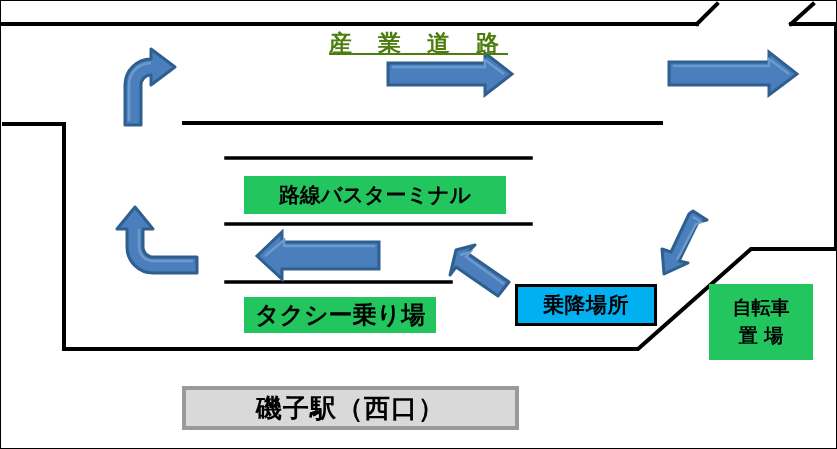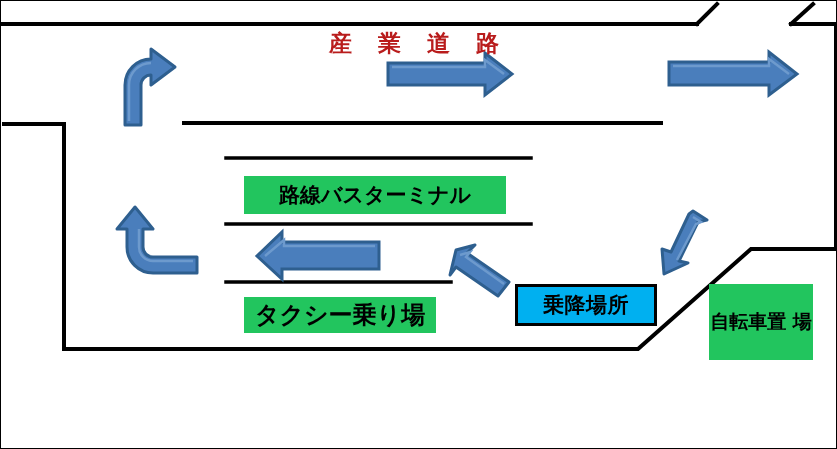--- a/index.html
+++ b/index.html
@@ -50,21 +50,21 @@
   }
   #taxi-stand-label {
     left: 243px;  top: 296px;
     width: 192px; height: 36px;
     font-size: 24px;
   }
   #bicycle-parking-label {
     left: 708px;  top: 283px;
     width: 104px; height: 76px;
     font-size: 19px;
-    flex-direction: row;
+    flex-direction: column;
     justify-content: center;
     line-height: 1.45;
   }
   #boarding-point-label {
     left: 514px;  top: 283px;
     width: 142px; height: 42px;
     background: #00b0f0;
     border: 3px solid #000000;
     font-size: 21px;
     letter-spacing: 0.5px;
@@ -74,26 +74,27 @@
     width: 337px; height: 44px;
     background: #d9d9d9;
     border: 4px solid #9a9a9a;
     font-size: 26px;
     letter-spacing: 1px;
   }
   
   #road-title {
     position: absolute;
     left: 328px;  top: 27px;
-    color: #b91c1c;
+    color: #4d7c0f;
     font-family: "DejaVu Serif", "Liberation Serif", serif;
     font-weight: 700;
     font-size: 23px;
     letter-spacing: 9px;
     white-space: pre;
+    text-decoration: underline;
   }
 </style>
 </head>
 <body>
 
 <div id="map-root">
 
   <svg id="map-svg" viewBox="0 0 837 449" xmlns="http://www.w3.org/2000/svg">
 
     <g stroke="#000000" stroke-width="4" fill="none" stroke-linecap="square">
@@ -209,14 +210,15 @@
 
   <div id="taxi-stand-label" class="label-box gray-box">タクシー乗り場</div>
 
   <div id="bicycle-parking-label" class="label-box gray-box">
     <span>自転車</span>
     <span>置 場</span>
   </div>
 
   <div id="boarding-point-label" class="label-box">乗降場所</div>
 
+  <div id="station-name-label" class="label-box">磯子駅（西口）</div>
 
 </div>
 
 </body></html>

